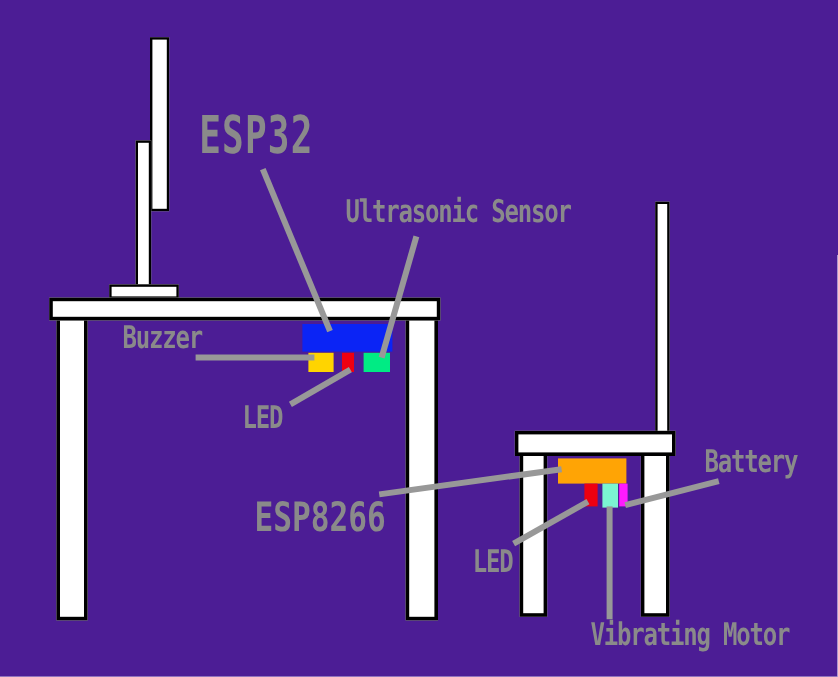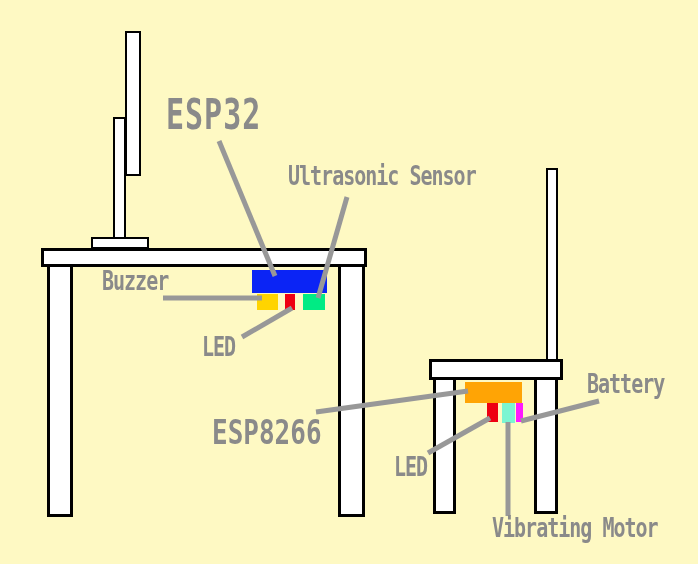--- a/index.html
+++ b/index.html
@@ -1,16 +1,16 @@
 <!DOCTYPE html>
 <html><head>
 <meta charset="utf-8">
 <style>
   html,body{margin:0;padding:0;background:#fff;}
-  .scene{position:relative;width:698px;height:564px;background:#fef9c3;overflow:hidden;
+  .scene{position:relative;width:698px;height:564px;background:#4c1d95;overflow:hidden;
          font-family:"DejaVu Sans Mono","Liberation Mono",monospace;}
   .shape{position:absolute;box-sizing:border-box;}
   .outl3{border:3px solid #000;background:#fff;}
   .outl2{border:2px solid #000;background:#fff;}
   .comp{position:absolute;box-sizing:border-box;}
   .z1{z-index:1}.z2{z-index:2}.z3{z-index:3}
   .lines{position:absolute;left:0;top:0;z-index:4;pointer-events:none;}
   .label{position:absolute;z-index:5;font-weight:bold;white-space:nowrap;
          transform-origin:0 0;transform:scaleY(1.3);letter-spacing:-1px;line-height:1.1;}
   .label.sm{font-size:20px;}

